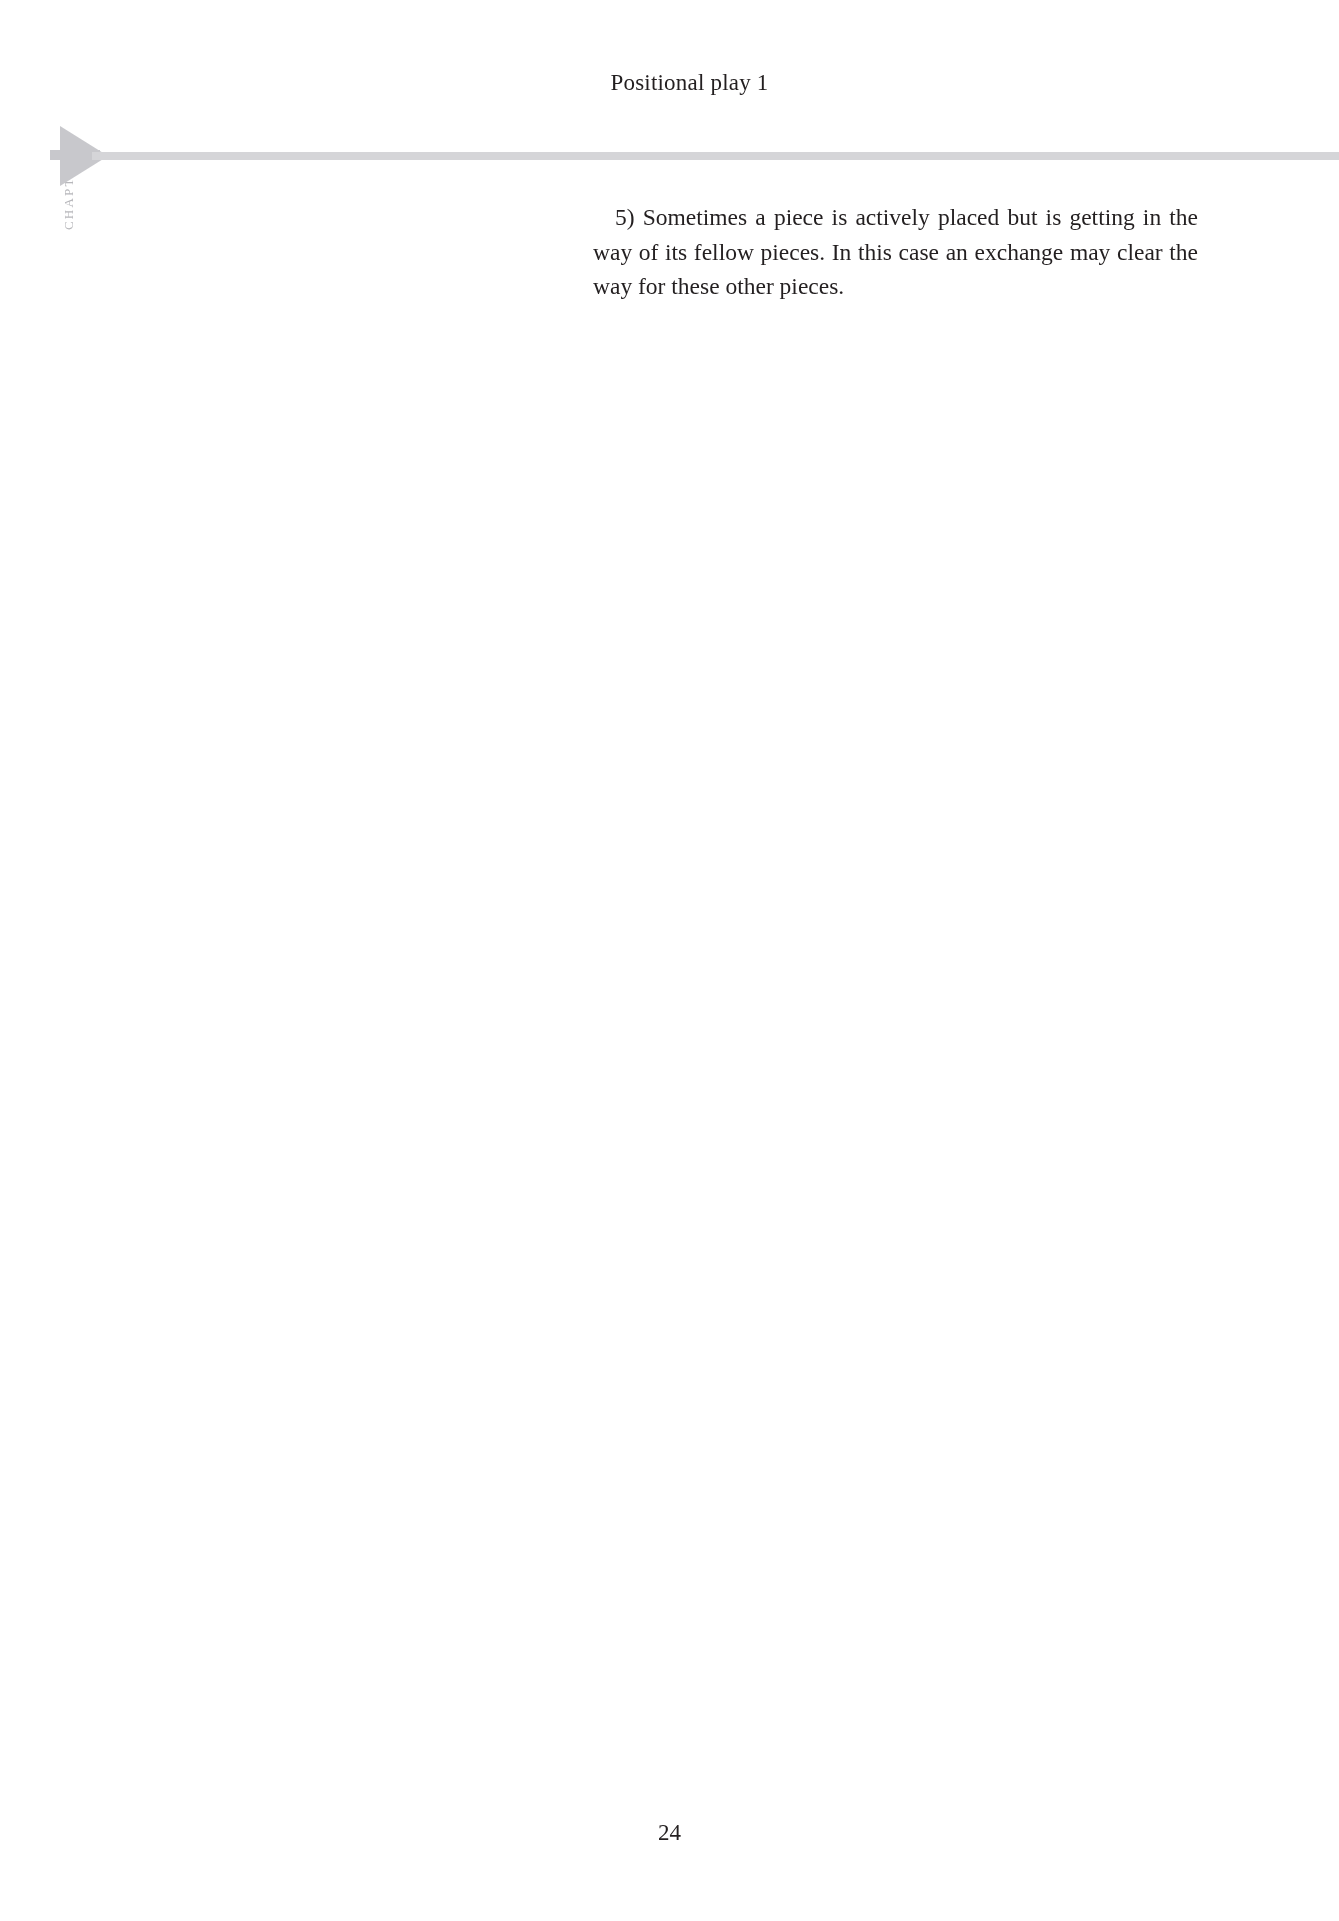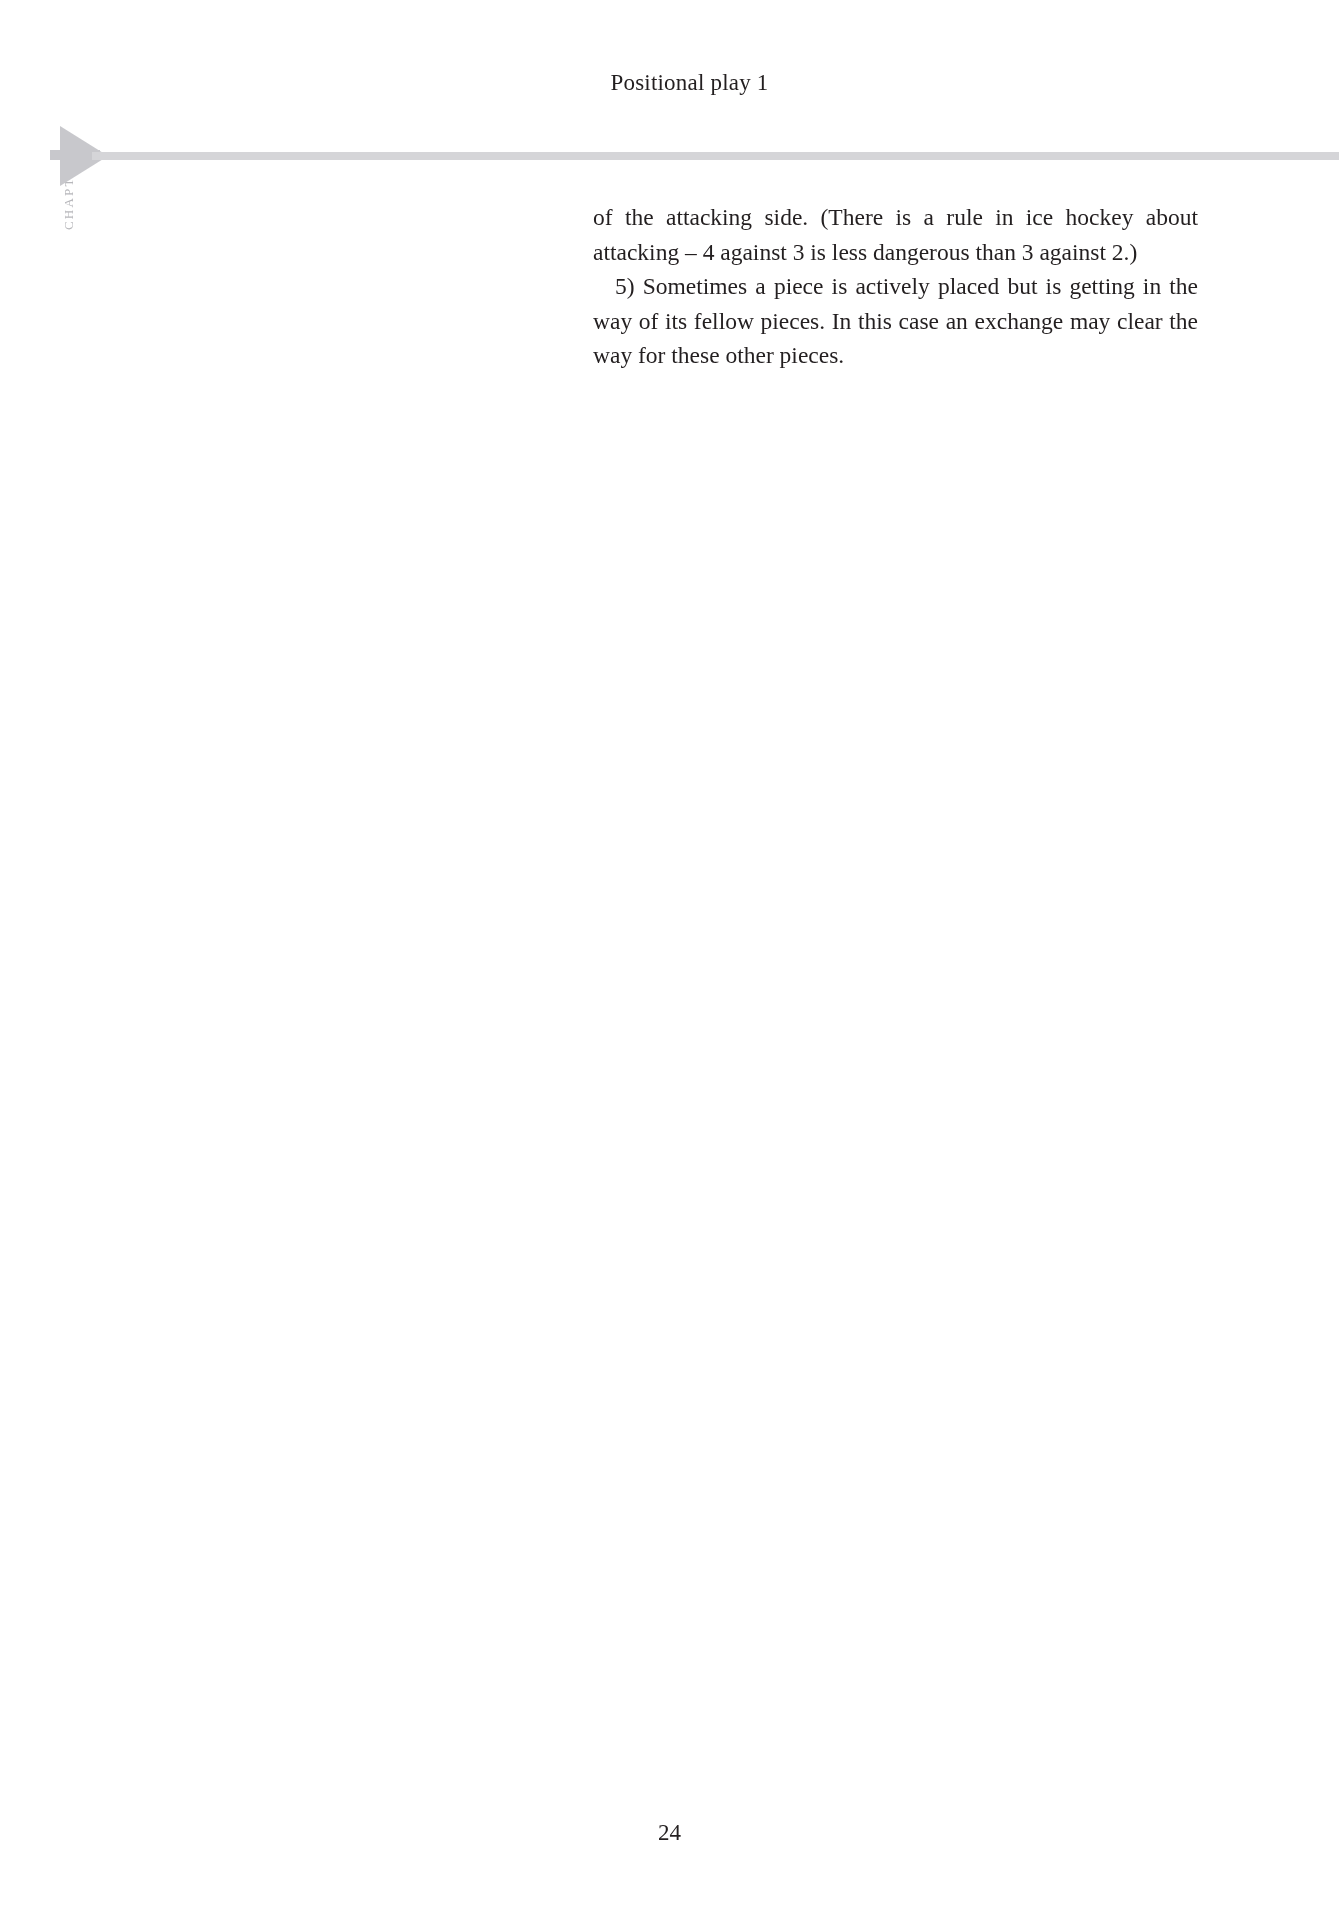--- a/index.html
+++ b/index.html
@@ -137,19 +137,18 @@
 
 <div class="header-arrow-tail"></div>
 <div class="header-arrow"></div>
 <div class="header-rule"></div>
 
 <div class="running-head">
   <span>Positional play 1</span>
 </div>
 
 <div class="column">
-  <p>of the attacking side. (There is a rule in ice hockey about attacking – 4 against 3 is less dangerous than 3 against 2.)</p>
   <p class="indent">5) Sometimes a piece is actively placed but is getting in the way of its fellow pieces. In this case an exchange may clear the way for these other pieces.</p>
 </div>
 
 <div class="folio">
   <span>24</span>
 </div>
 
 </body></html>

